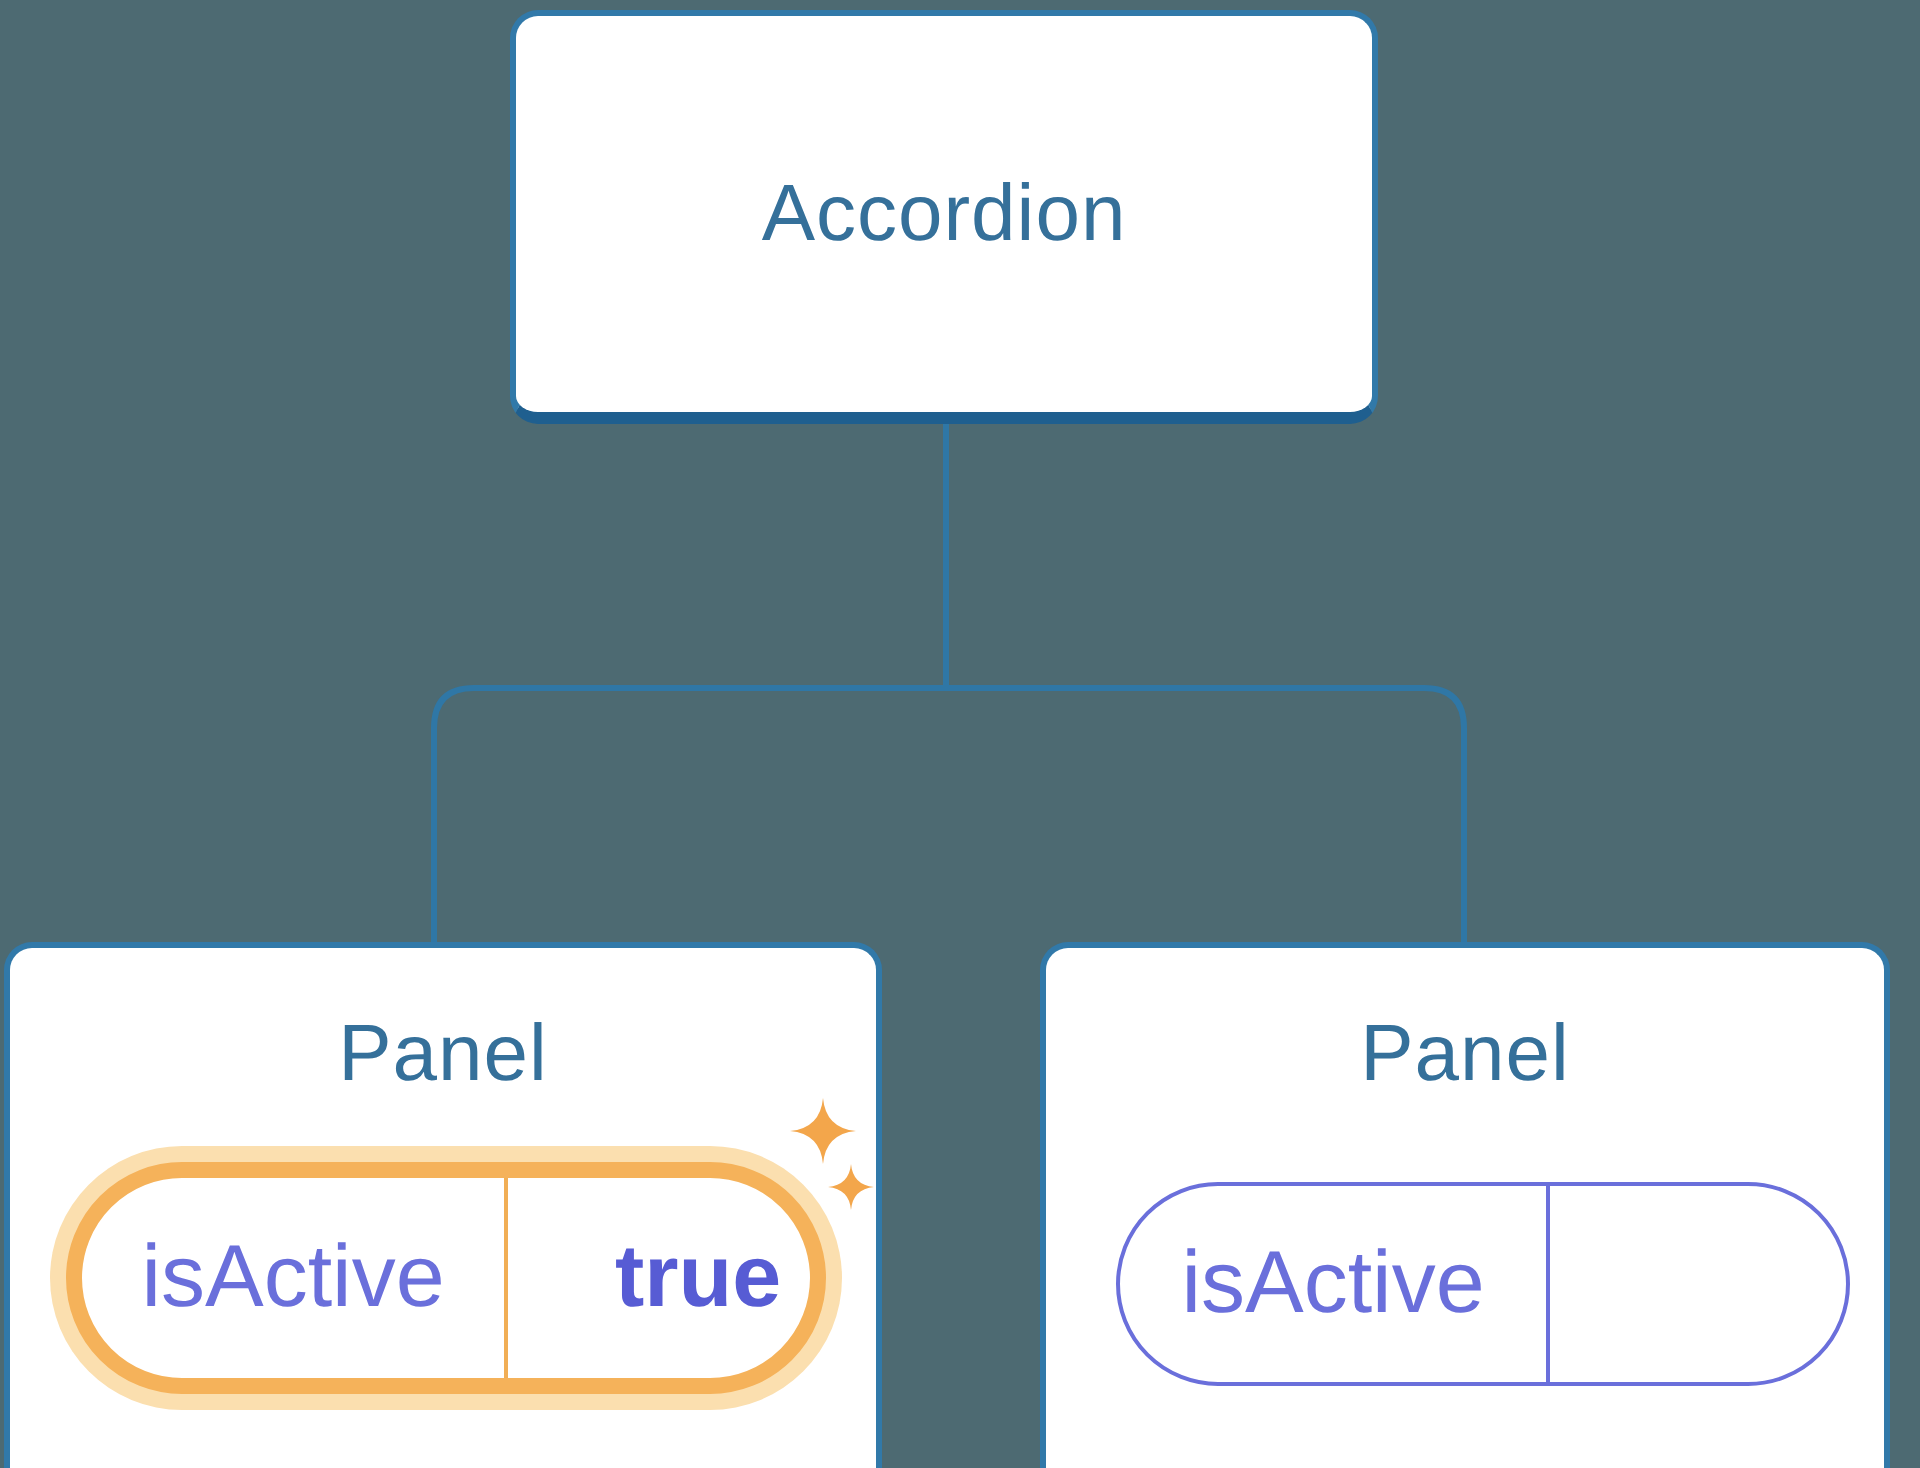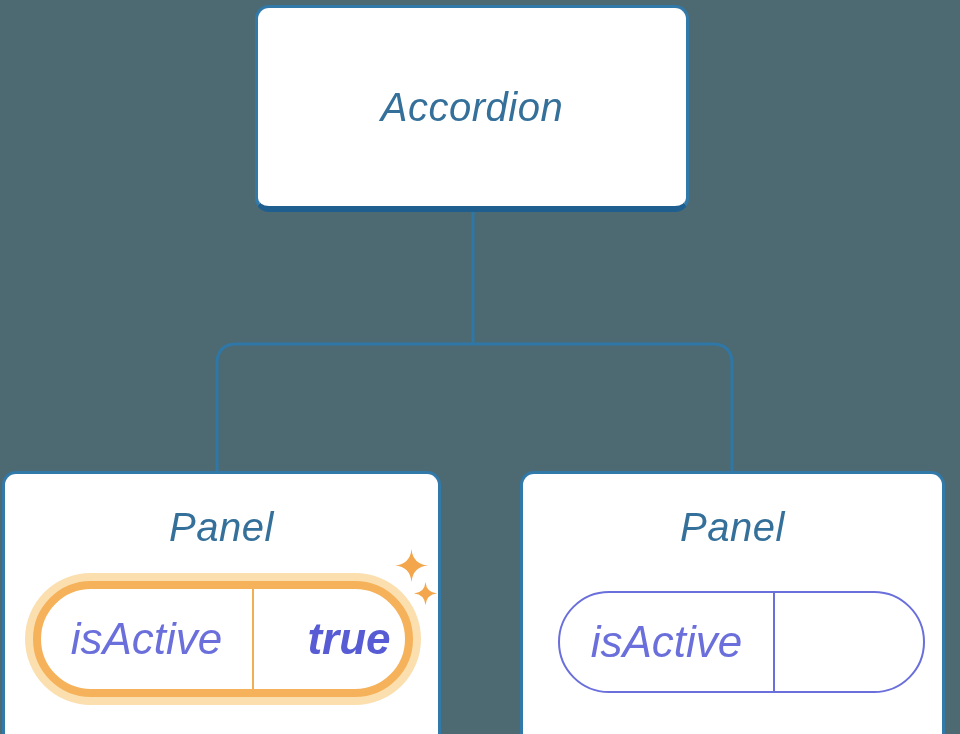--- a/index.html
+++ b/index.html
@@ -30,21 +30,20 @@
     stroke: #2f77a6;
     stroke-width: 3;
   }
   .node {
     position: absolute;
     background: #ffffff;
     border: 3px solid #3179a9;
     border-bottom: 6px solid #1f5f8f;
     border-radius: 14px;
     box-sizing: border-box;
-    font-style: italic;
   }
   .root-node {
     left: 255px;
     top: 5px;
     width: 434px;
     height: 207px;
     display: flex;
     align-items: center;
     justify-content: center;
   }

